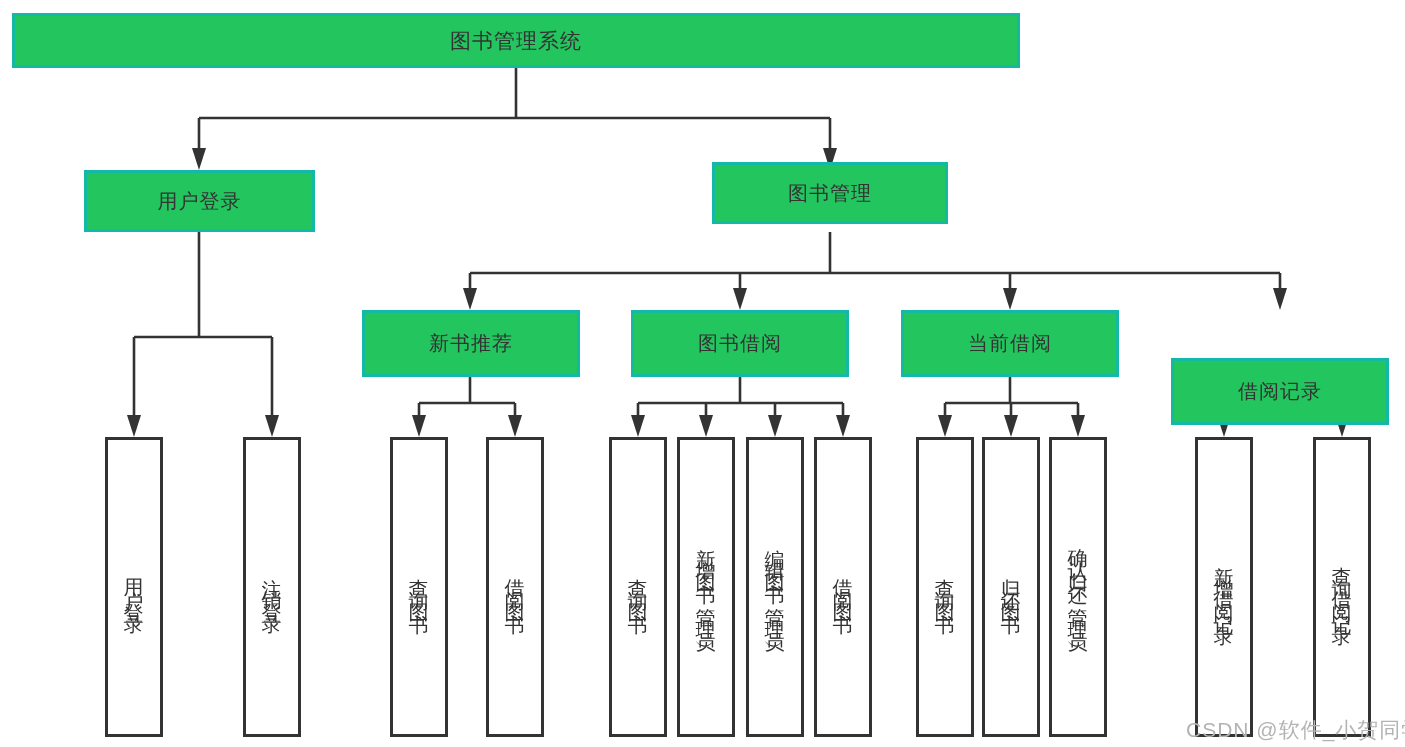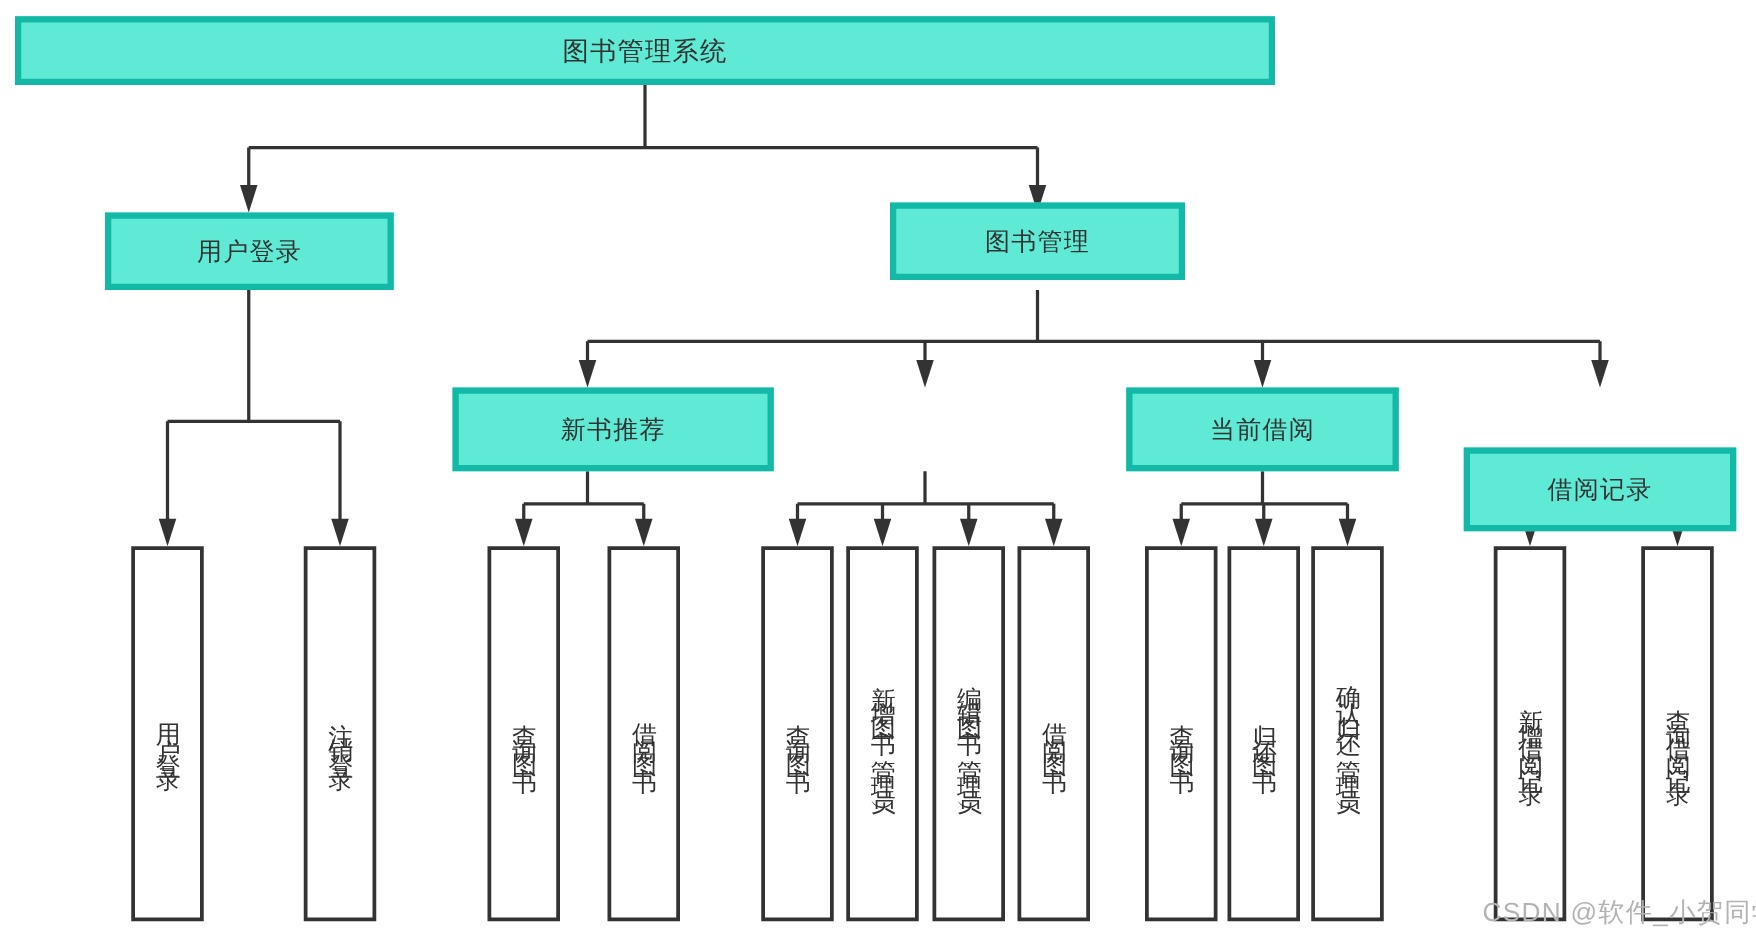--- a/index.html
+++ b/index.html
@@ -7,22 +7,22 @@
     position:relative;
     width:1405px;height:747px;
     background:#ffffff;
     font-family:"Liberation Sans","DejaVu Sans",sans-serif;
     overflow:hidden;
   }
   #wires{position:absolute;left:0;top:0;width:1405px;height:747px;}
   .hbox{
     position:absolute;
     box-sizing:border-box;
-    border:5px solid #14b8a6;
-    background:#5eead4;
+    border:3px solid #14b8a6;
+    background:#22c55e;
     display:flex;align-items:center;justify-content:center;
     font-size:20px;color:#333333;
     letter-spacing:1px;
   }
   .vbox{
     position:absolute;
     box-sizing:border-box;
     top:437px;height:300px;width:58px;
     border:3px solid #333333;
     background:#ffffff;
@@ -92,22 +92,25 @@
     <span>图书管理系统</span>
   </div>
 
   <div class="hbox" style="left:84px;top:170px;width:231px;height:62px;">
     <span>用户登录</span>
   </div>
   <div class="hbox" style="left:712px;top:162px;width:236px;height:62px;">
     <span>图书管理</span>
   </div>
 
-  <div class="hbox" style="left:362px;top:310px;width:257px;height:67px;">
+  <div class="hbox" style="left:362px;top:310px;width:218px;height:67px;">
     <span>新书推荐</span>
+  </div>
+  <div class="hbox" style="left:631px;top:310px;width:218px;height:67px;">
+    <span>图书借阅</span>
   </div>
   <div class="hbox" style="left:901px;top:310px;width:218px;height:67px;">
     <span>当前借阅</span>
   </div>
   <div class="hbox" style="left:1171px;top:310px;width:218px;height:67px;margin-top:48px;">
     <span>借阅记录</span>
   </div>
 
   <div class="vbox" style="left:105px;">
     <span>用户登录</span>

